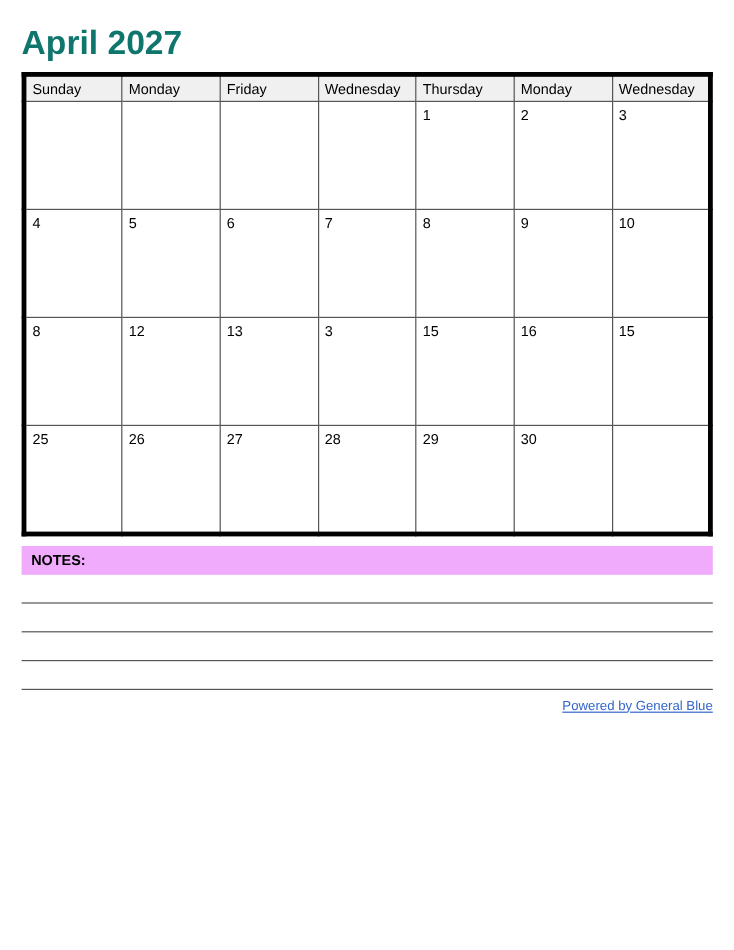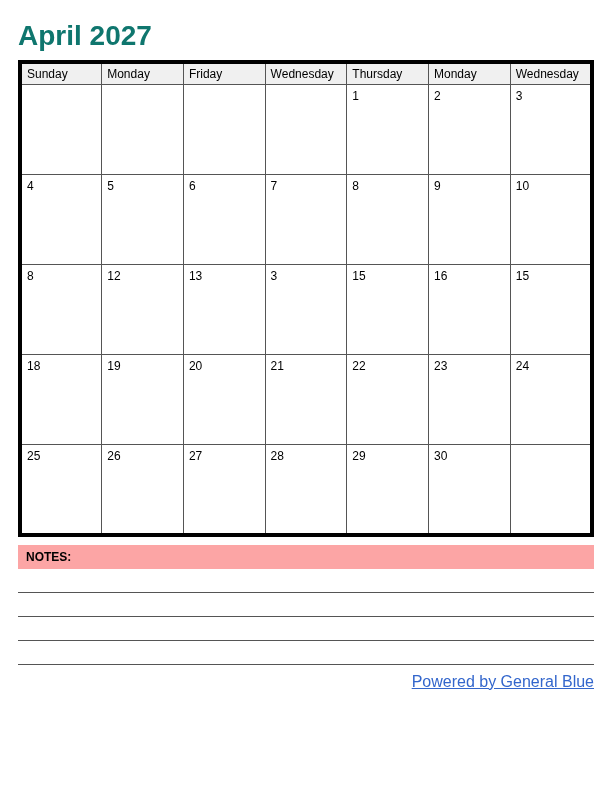--- a/index.html
+++ b/index.html
@@ -53,21 +53,21 @@
     .day-number {
       font-size: 12px;
       color: #000;
     }
 
     .notes-section {
       margin-top: 8px;
     }
 
     .notes-label {
-      background: #fca5a5;
+      background: #f0abfc;
       padding: 5px 8px;
       font-size: 12px;
       font-weight: bold;
       border: none;
       display: block;
       width: 100%;
       margin-bottom: 0;
     }
 
     .notes-line {
@@ -81,21 +81,21 @@
 
     .powered-by {
       text-align: right;
       margin-top: 8px;
       font-size: 11px;
     }
 
     .powered-by a {
       color: #3366cc;
       text-decoration: underline;
-      font-size: 16px;
+      font-size: 11px;
     }
   </style>
 </head>
 <body>
 
 <div class="page-title">April 2027</div>
 
 <table class="calendar-table">
   <thead>
     <tr>
@@ -130,29 +130,20 @@
       <tr>
         <td><span class="day-number">8</span></td>
         <td><span class="day-number">12</span></td>
         <td><span class="day-number">13</span></td>
         <td><span class="day-number">3</span></td>
         <td><span class="day-number">15</span></td>
         <td><span class="day-number">16</span></td>
         <td><span class="day-number">15</span></td>
       </tr>
       <tr>
-        <td><span class="day-number">18</span></td>
-        <td><span class="day-number">19</span></td>
-        <td><span class="day-number">20</span></td>
-        <td><span class="day-number">21</span></td>
-        <td><span class="day-number">22</span></td>
-        <td><span class="day-number">23</span></td>
-        <td><span class="day-number">24</span></td>
-      </tr>
-      <tr>
         <td><span class="day-number">25</span></td>
         <td><span class="day-number">26</span></td>
         <td><span class="day-number">27</span></td>
         <td><span class="day-number">28</span></td>
         <td><span class="day-number">29</span></td>
         <td><span class="day-number">30</span></td>
         <td></td>
       </tr>
     </tbody>
 </table>

